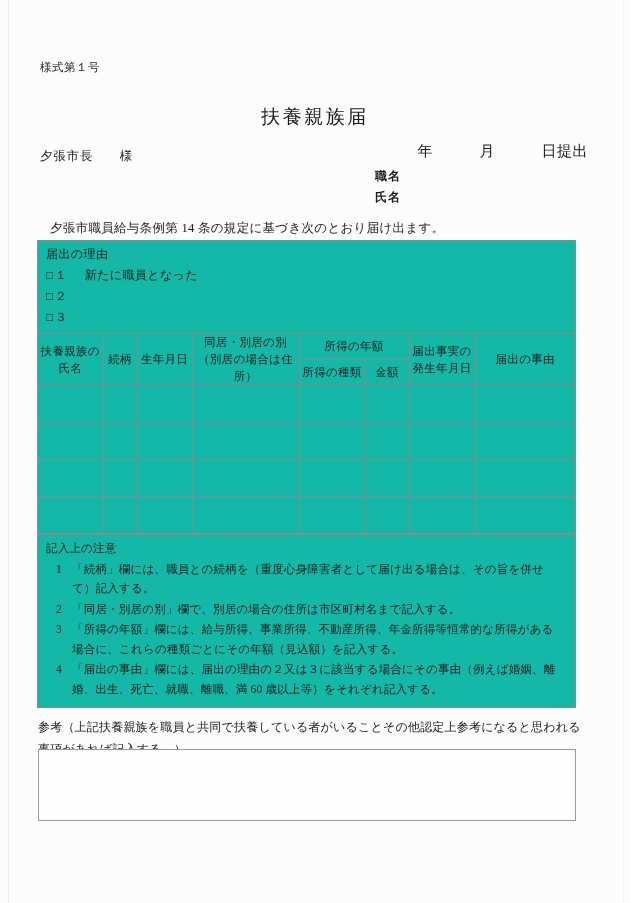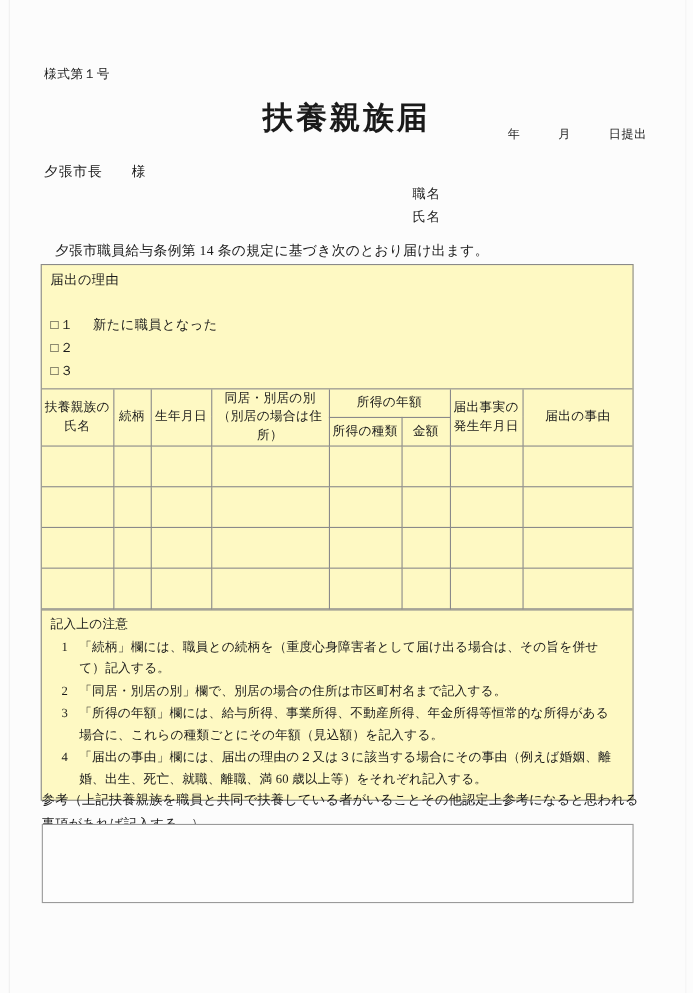--- a/index.html
+++ b/index.html
@@ -44,70 +44,70 @@
   .form-no {
     position: absolute;
     left: 40px;
     top: 60px;
     font-size: 11.5px;
     letter-spacing: .5px;
   }
   .doc-title {
     position: absolute;
     left: 0; right: 0;
-    top: 88px;
+    top: 104px;
     text-align: center;
-    font-size: 28px;
+    font-size: 19px;
     letter-spacing: 2.5px;
-    font-weight: 700;
+    font-weight: 400;
   }
   .submit-date {
     position: absolute;
     right: 42px;
-    top: 114px;
-    font-size: 11px;
+    top: 142px;
+    font-size: 15px;
     letter-spacing: .5px;
     white-space: pre;
   }
   .addressee {
     position: absolute;
     left: 40px;
     top: 148px;
     font-size: 12.5px;
     letter-spacing: .8px;
     white-space: pre;
   }
   .submitter {
     position: absolute;
     left: 375px;
     top: 166px;
     font-size: 12px;
     line-height: 21px;
     letter-spacing: 1px;
   }
-  .submitter div { white-space: pre; }
+  .submitter div { white-space: pre; font-weight: bold; }
 
   .preamble {
     position: absolute;
     left: 50px;
     top: 220px;
     font-size: 12.5px;
     letter-spacing: .3px;
     white-space: pre;
   }
 
   
   .frame {
     position: absolute;
     left: 37px;
     top: 240px;
     width: 539px;
     border: 1px solid #8a8a8a;
     box-sizing: border-box;
-    background: #fef9c3;
+    background: #14b8a6;
   }
 
   .reason-block {
     padding: 4px 0 5px 0;
     border-bottom: 1px solid #8a8a8a;
   }
   .reason-title {
     font-size: 12px;
     padding: 1px 0 2px 8px;
     letter-spacing: .4px;
@@ -122,21 +122,21 @@
   .cb {
     display: inline-block;
     font-size: 12px;
     line-height: 1;
     margin-right: 1px;
   }
   .reason-num {
     display: inline-block;
     width: 30px;
   }
-  .reason-text { white-space: pre; margin-top: 20px; }
+  .reason-text { white-space: pre; }
 
   
   table.grid {
     width: 100%;
     border-collapse: collapse;
     table-layout: fixed;
     font-size: 11.5px;
   }
   table.grid th,
   table.grid td {

